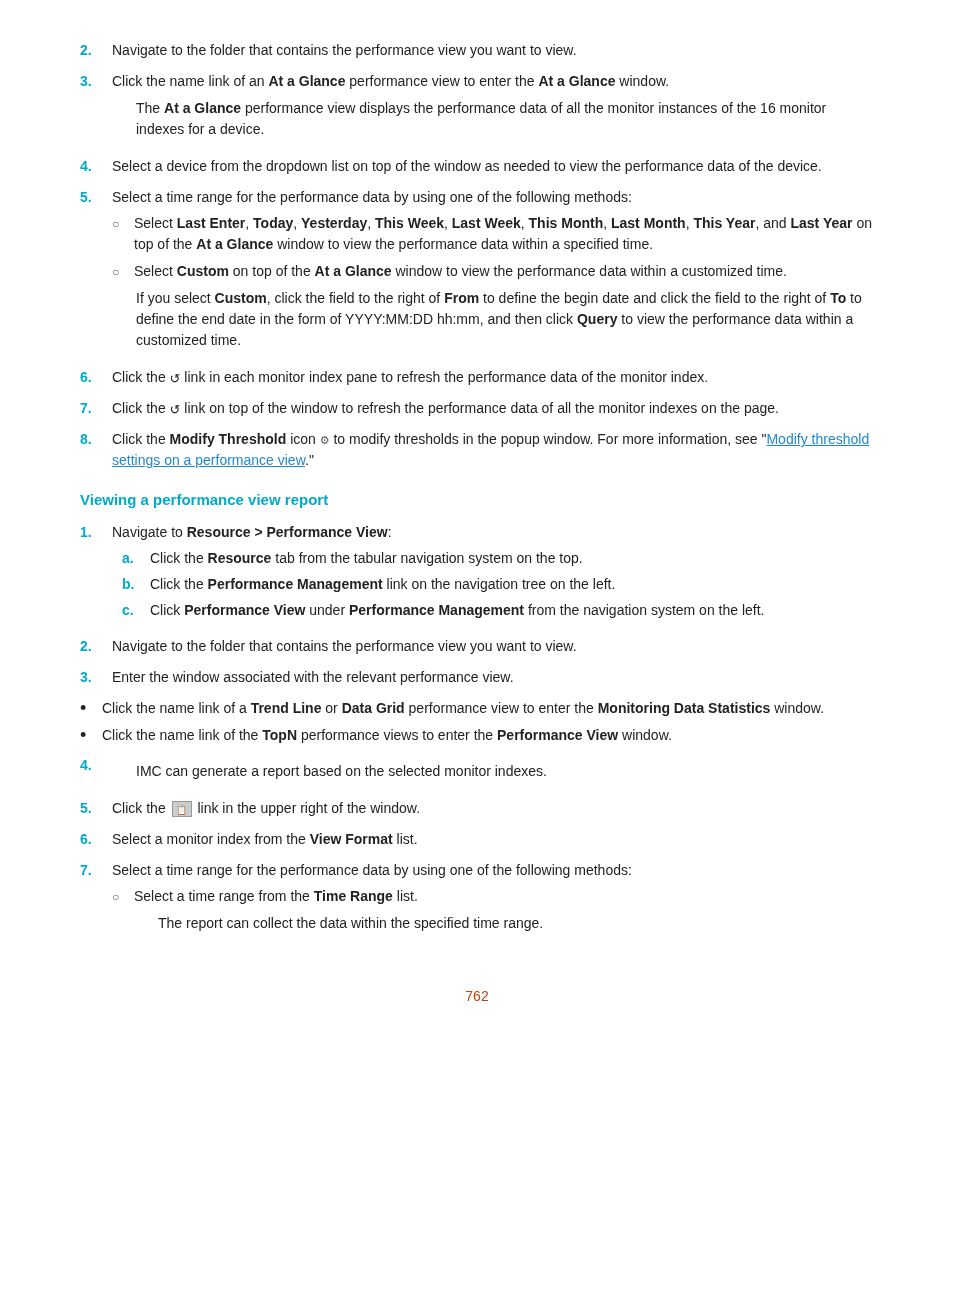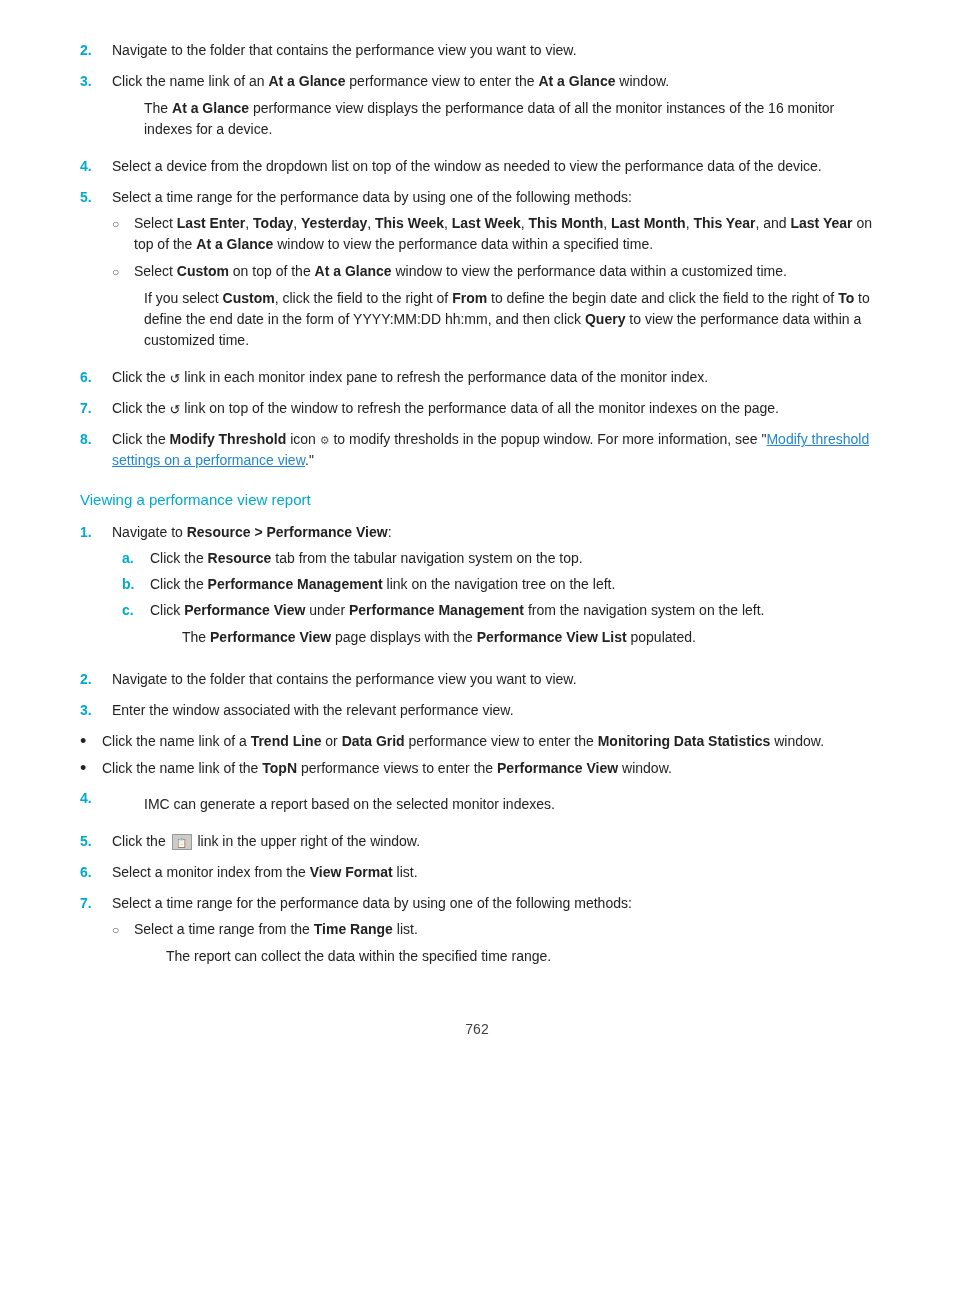--- a/index.html
+++ b/index.html
@@ -7,21 +7,21 @@
       font-family: Arial, Helvetica, sans-serif;
       font-size: 14px;
       color: #222;
       background: #fff;
       padding: 40px 80px 60px 80px;
       line-height: 1.5;
     }
     .section-heading {
       color: #00aacc;
       font-size: 15px;
-      font-weight: normal;
+      font-weight: bold;
       margin: 18px 0 10px 0;
     }
     ol.main-list {
       list-style: none;
       counter-reset: main-counter;
       padding-left: 0;
     }
     ol.main-list > li {
       counter-increment: main-counter;
       display: flex;
@@ -94,21 +94,21 @@
       font-size: 18px;
       color: #222;
       line-height: 1.2;
     }
     .bullet-list > li > .content {
       flex: 1;
     }
     b { font-weight: bold; }
     .link-text { color: #2288cc; text-decoration: underline; }
     .indent-para {
-      margin-left: 32px;
+      margin-left: 24px;
       margin-top: 6px;
       margin-bottom: 6px;
     }
     .icon-inline {
       display: inline-block;
       width: 20px;
       height: 16px;
       background: #ccc;
       border: 1px solid #999;
       vertical-align: middle;
@@ -124,21 +124,21 @@
     }
     .modify-icon {
       display: inline-block;
       font-size: 11px;
       vertical-align: middle;
       color: #555;
     }
     .page-number {
       text-align: center;
       margin-top: 40px;
-      color: #404040;
+      color: #c2410c;
       font-size: 14px;
     }
   </style>
 </head>
 <body>
 
 <ol class="main-list">
 
   <li>
     <span class="num">2.</span>
@@ -229,23 +229,20 @@
         <li>
           <span class="alpha-num">b.</span>
           <div class="content">
             Click the <b>Performance Management</b> link on the navigation tree on the left.
           </div>
         </li>
         <li>
           <span class="alpha-num">c.</span>
           <div class="content">
             Click <b>Performance View</b> under <b>Performance Management</b> from the navigation system on the left.
-            <div class="indent-para">
-              The <b>Performance View</b> page displays with the <b>Performance View List</b> populated.
-            </div>
           </div>
         </li>
       </ol>
     </div>
   </li>
 
   <li>
     <span class="num">2.</span>
     <div class="content">
       <span>Navigate to the folder that contains the performance view you want to view.</span>

